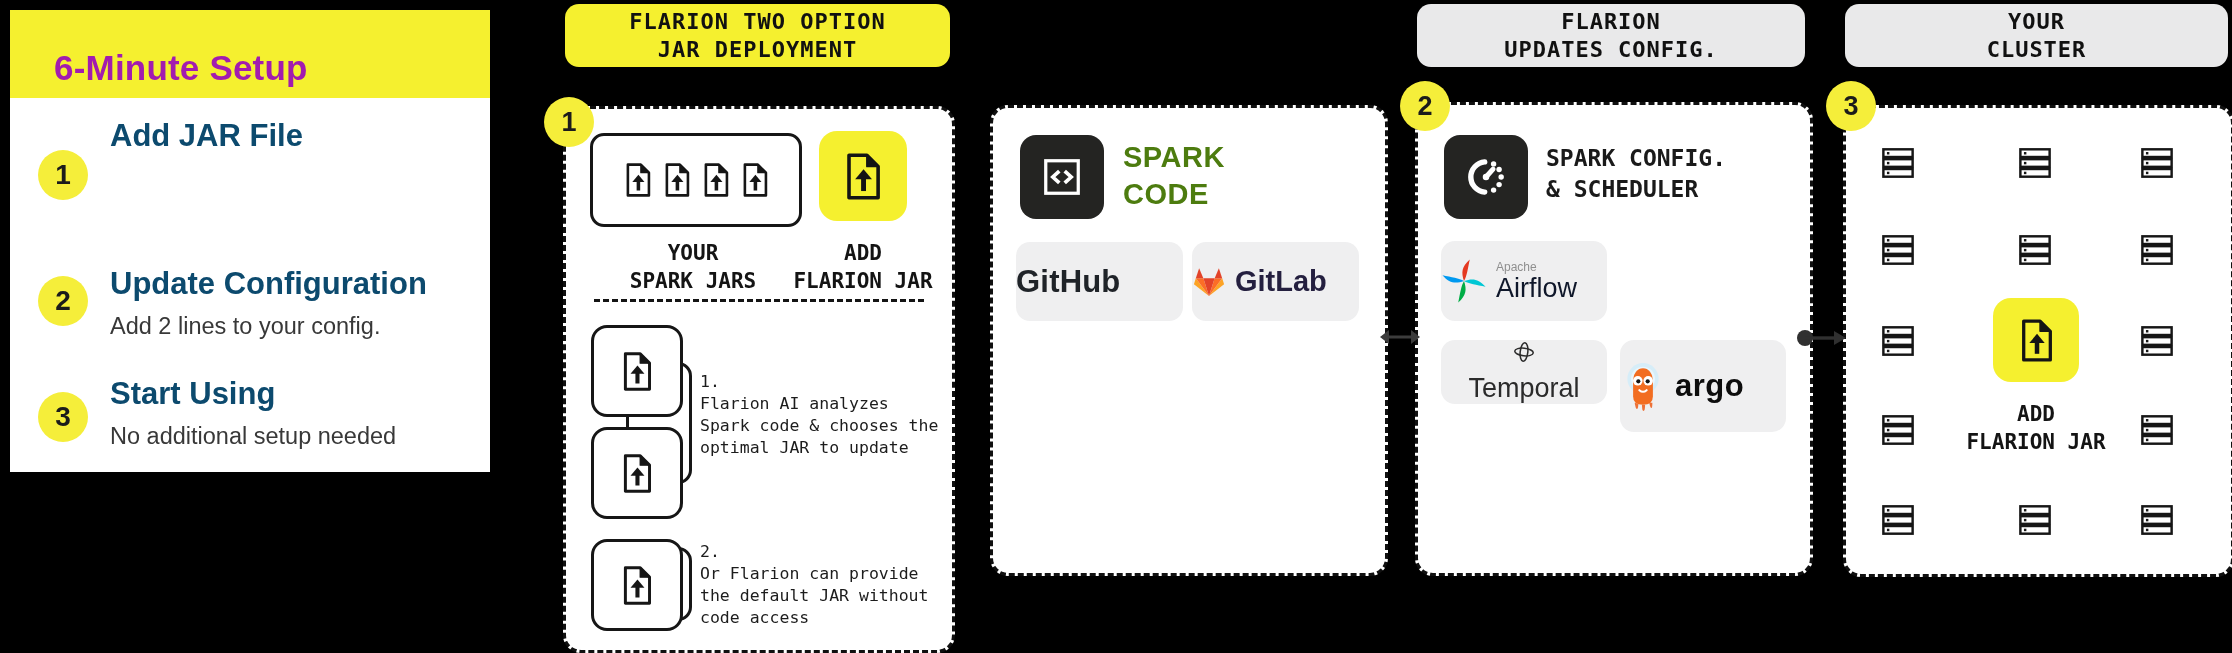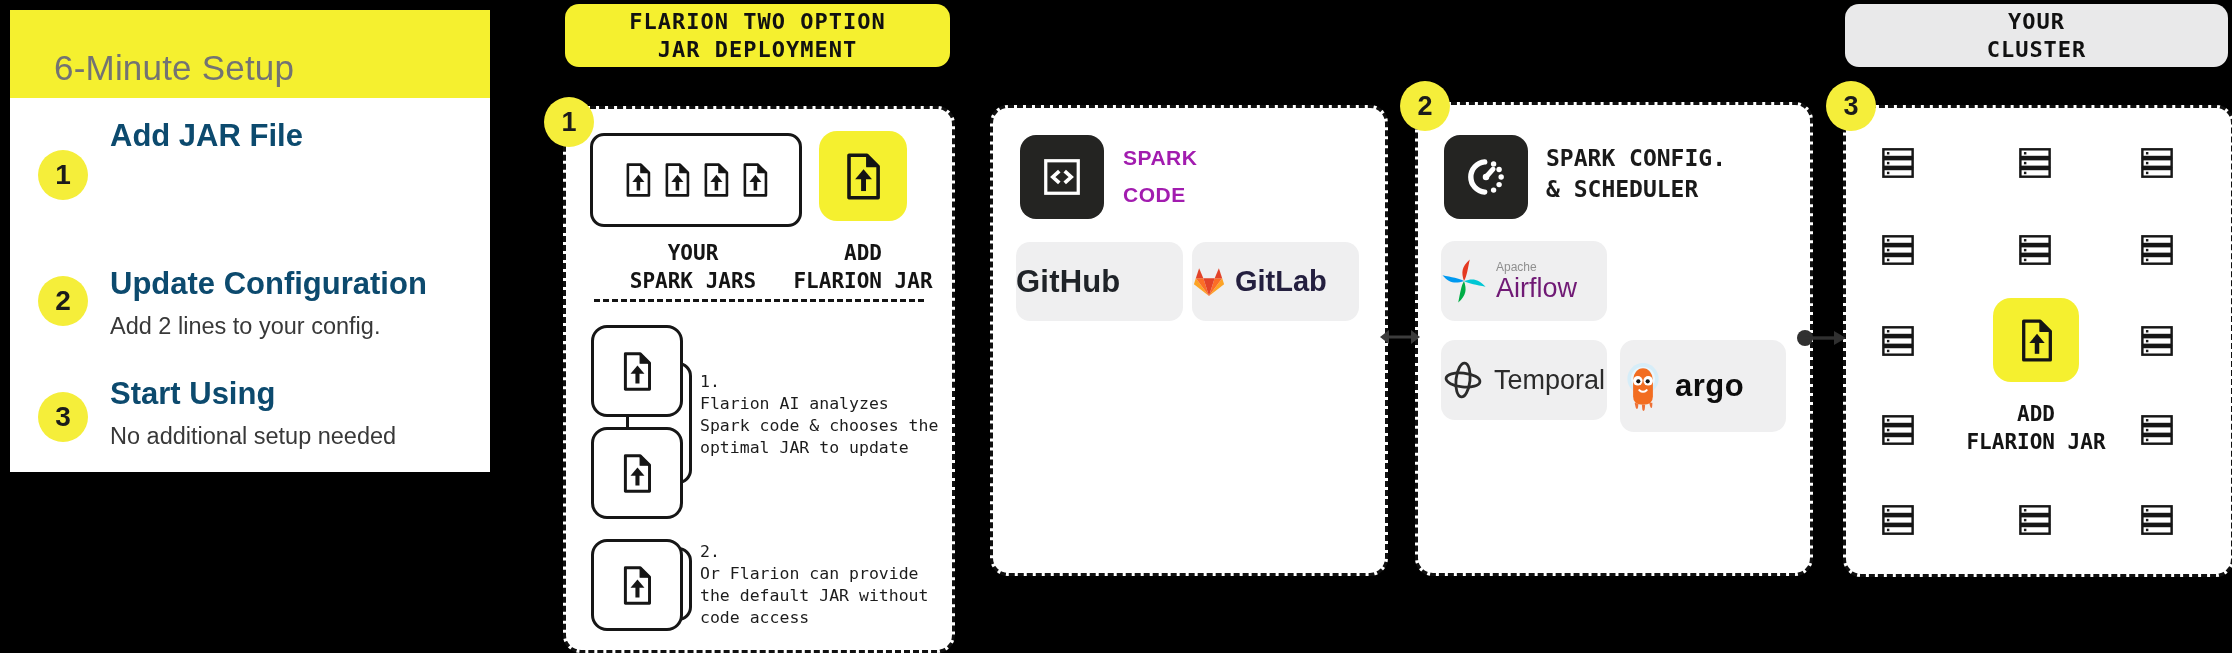--- a/index.html
+++ b/index.html
@@ -6,21 +6,21 @@
   #stage{position:relative;width:2232px;height:653px;background:#000;overflow:hidden;
          font-family:"Liberation Sans",sans-serif;color:#161616;}
   .abs{position:absolute;}
   .pre{white-space:pre-line;}
   .mono{font-family:"DejaVu Sans Mono","Liberation Mono",monospace;}
 
   
   .setup-panel{left:10px;top:10px;width:480px;height:462px;background:#fff;}
   .setup-header{position:absolute;left:0;top:0;width:100%;height:88px;background:#F5F02F;
                 display:flex;align-items:center;}
-  .setup-title{padding-left:44px;font-size:35px;font-weight:400;color:#737373;letter-spacing:.2px;margin-top:28px;}
+  .setup-title{padding-left:44px;font-size:35px;font-weight:700;color:#a21caf;letter-spacing:.2px;margin-top:28px;}
   .step-badge{position:absolute;width:50px;height:50px;border-radius:50%;background:#F5EE3A;
               display:flex;align-items:center;justify-content:center;
               font-size:28px;font-weight:700;color:#1b1b1b;}
   .step-text{position:absolute;left:100px;width:340px;}
   .step-title{font-size:31px;font-weight:700;color:#0c4a6e;margin-bottom:8px;}
   .step-desc{font-size:23.5px;color:#383838;line-height:33px;}
 
   
   .pill{height:63px;border-radius:14px;display:flex;align-items:center;justify-content:center;
         text-align:center;font-weight:700;font-size:22px;line-height:28px;letter-spacing:1px;color:#111;}
@@ -46,25 +46,25 @@
 
   
   .tile-dark{width:84px;height:84px;background:#242422;border-radius:16px;
              display:flex;align-items:center;justify-content:center;color:#fff;}
 
   
   .logo-btn{background:#EFEFF0;border-radius:14px;display:flex;align-items:center;gap:9px;}
   .gh-word{font-size:31px;font-weight:800;color:#1F2328;letter-spacing:.2px;}
   .gl-word{font-size:29px;font-weight:600;color:#241F3F;}
   .af-small{font-size:12px;color:#8f8f8f;line-height:13px;}
-  .af-word{font-size:27px;color:#701a75;line-height:28px;}
+  .af-word{font-size:27px;color:#0f172a;line-height:28px;}
   .dg-word{font-size:28px;font-weight:500;color:#1F1D39;}
   .tp-word{font-size:27px;color:#2b2b2b;}
   .ar-word{font-size:31px;font-weight:800;color:#0d0d0d;letter-spacing:.5px;}
-  .sc-label{font-size:21px;font-weight:700;line-height:37px;color:#a21caf;letter-spacing:.5px;}
+  .sc-label{font-size:29px;font-weight:700;line-height:37px;color:#4d7c0f;letter-spacing:.5px;}
   .cfg-label{font-size:23px;font-weight:700;line-height:31px;color:#1a1a1a;}
 
   
   .server{position:absolute;width:32px;height:30px;color:#161616;}
 </style>
 </head>
 <body>
 
 <svg width="0" height="0" style="position:absolute">
   <defs>
@@ -196,20 +196,22 @@
         <path fill="#FC6D26" d="M18 32 L12 13 H4 Z"></path>
           <path fill="#FC6D26" d="M18 32 L24 13 H32 Z"></path>
         <path fill="#E24329" d="M4 13 L7.5 2.5 L12 13 Z"></path>
           <path fill="#E24329" d="M32 13 L28.5 2.5 L24 13 Z"></path>
         <path fill="#E24329" d="M18 32 L12 13 H24 Z"></path>
       </svg>
       <span class="gl-word">GitLab</span>
     </div>
   </div>
 
+  <div class="abs pill pill-gray mono pre" style="left:1417px;top:4px;width:388px;">FLARION
+UPDATES CONFIG.</div>
 
   <div class="card" style="left:1415px;top:102px;width:392px;height:468px;">
     <div class="card-badge" style="left:-18px;top:-24px;">
       <span>2</span>
       </div>
 
     <div class="abs tile-dark" style="left:26px;top:30px;">
       <svg width="52" height="52" viewBox="0 0 48 48">
         <path d="M22.8 10.05 A 14 14 0 0 0 22.8 37.95" fill="none" stroke="#fff" stroke-width="5" stroke-linecap="round"></path>
         <circle cx="31" cy="11.9" r="2.5" fill="#fff"></circle>
@@ -231,21 +233,21 @@
         <path d="M24 24 C27 33 26.5 39 18 46.5 C20 37 21 29 24 24 Z" fill="#00AD46"></path>
         <path d="M24 24 C15 27 9 26.5 1.5 18 C11 20 19 21 24 24 Z" fill="#0099F0"></path>
       </svg>
       <span style="display:flex;flex-direction:column;align-items:flex-start;">
         <span class="af-small">Apache</span>
         <span class="af-word">Airflow</span>
       </span>
     </div>
 
 
-    <div class="abs logo-btn" style="left:23px;top:235px;width:166px;height:80px;">
+    <div class="abs logo-btn" style="left:23px;top:235px;width:166px;height:64px;flex-direction:column;">
       <svg width="44" height="44" viewBox="0 0 44 44">
         <g transform="rotate(6 22 22)">
           <ellipse cx="22" cy="22" rx="7" ry="17" fill="none" stroke="#2b2b2b" stroke-width="2.8"></ellipse>
           <ellipse cx="22" cy="22" rx="17" ry="7" fill="none" stroke="#2b2b2b" stroke-width="2.8"></ellipse>
         </g>
       </svg>
       <span class="tp-word">Temporal</span>
     </div>
 
     <div class="abs logo-btn" style="left:202px;top:235px;width:166px;height:92px;">

